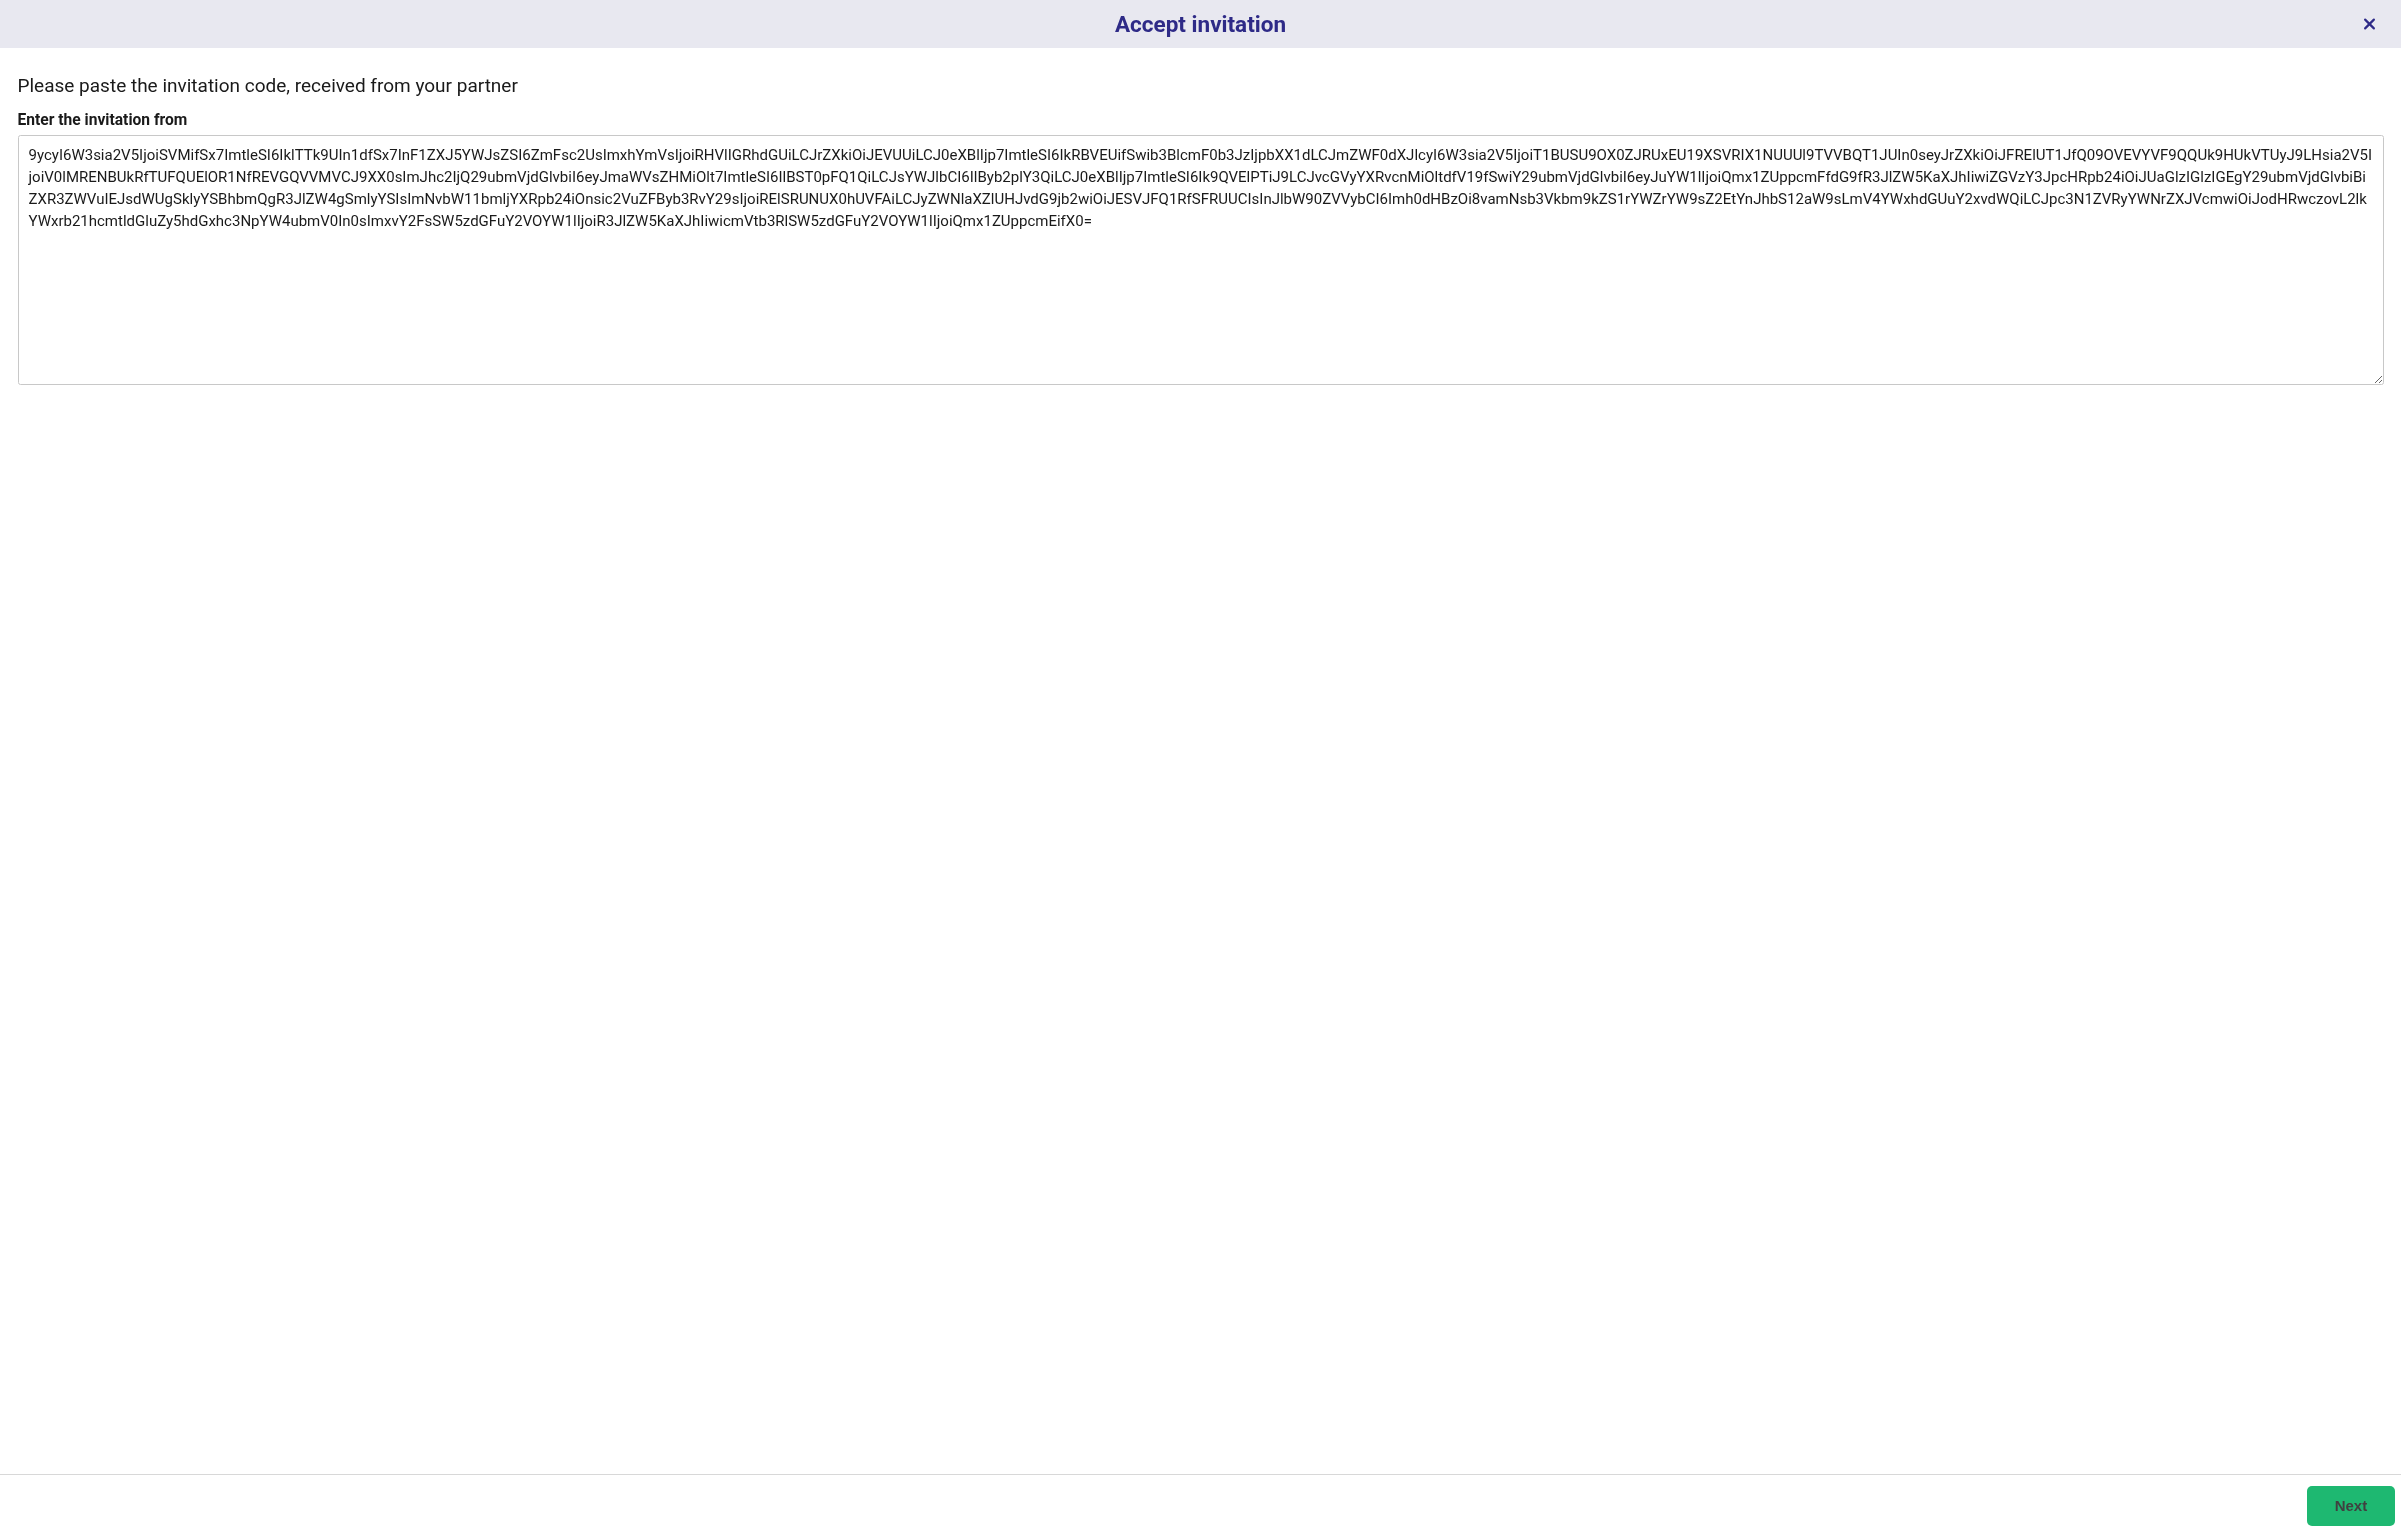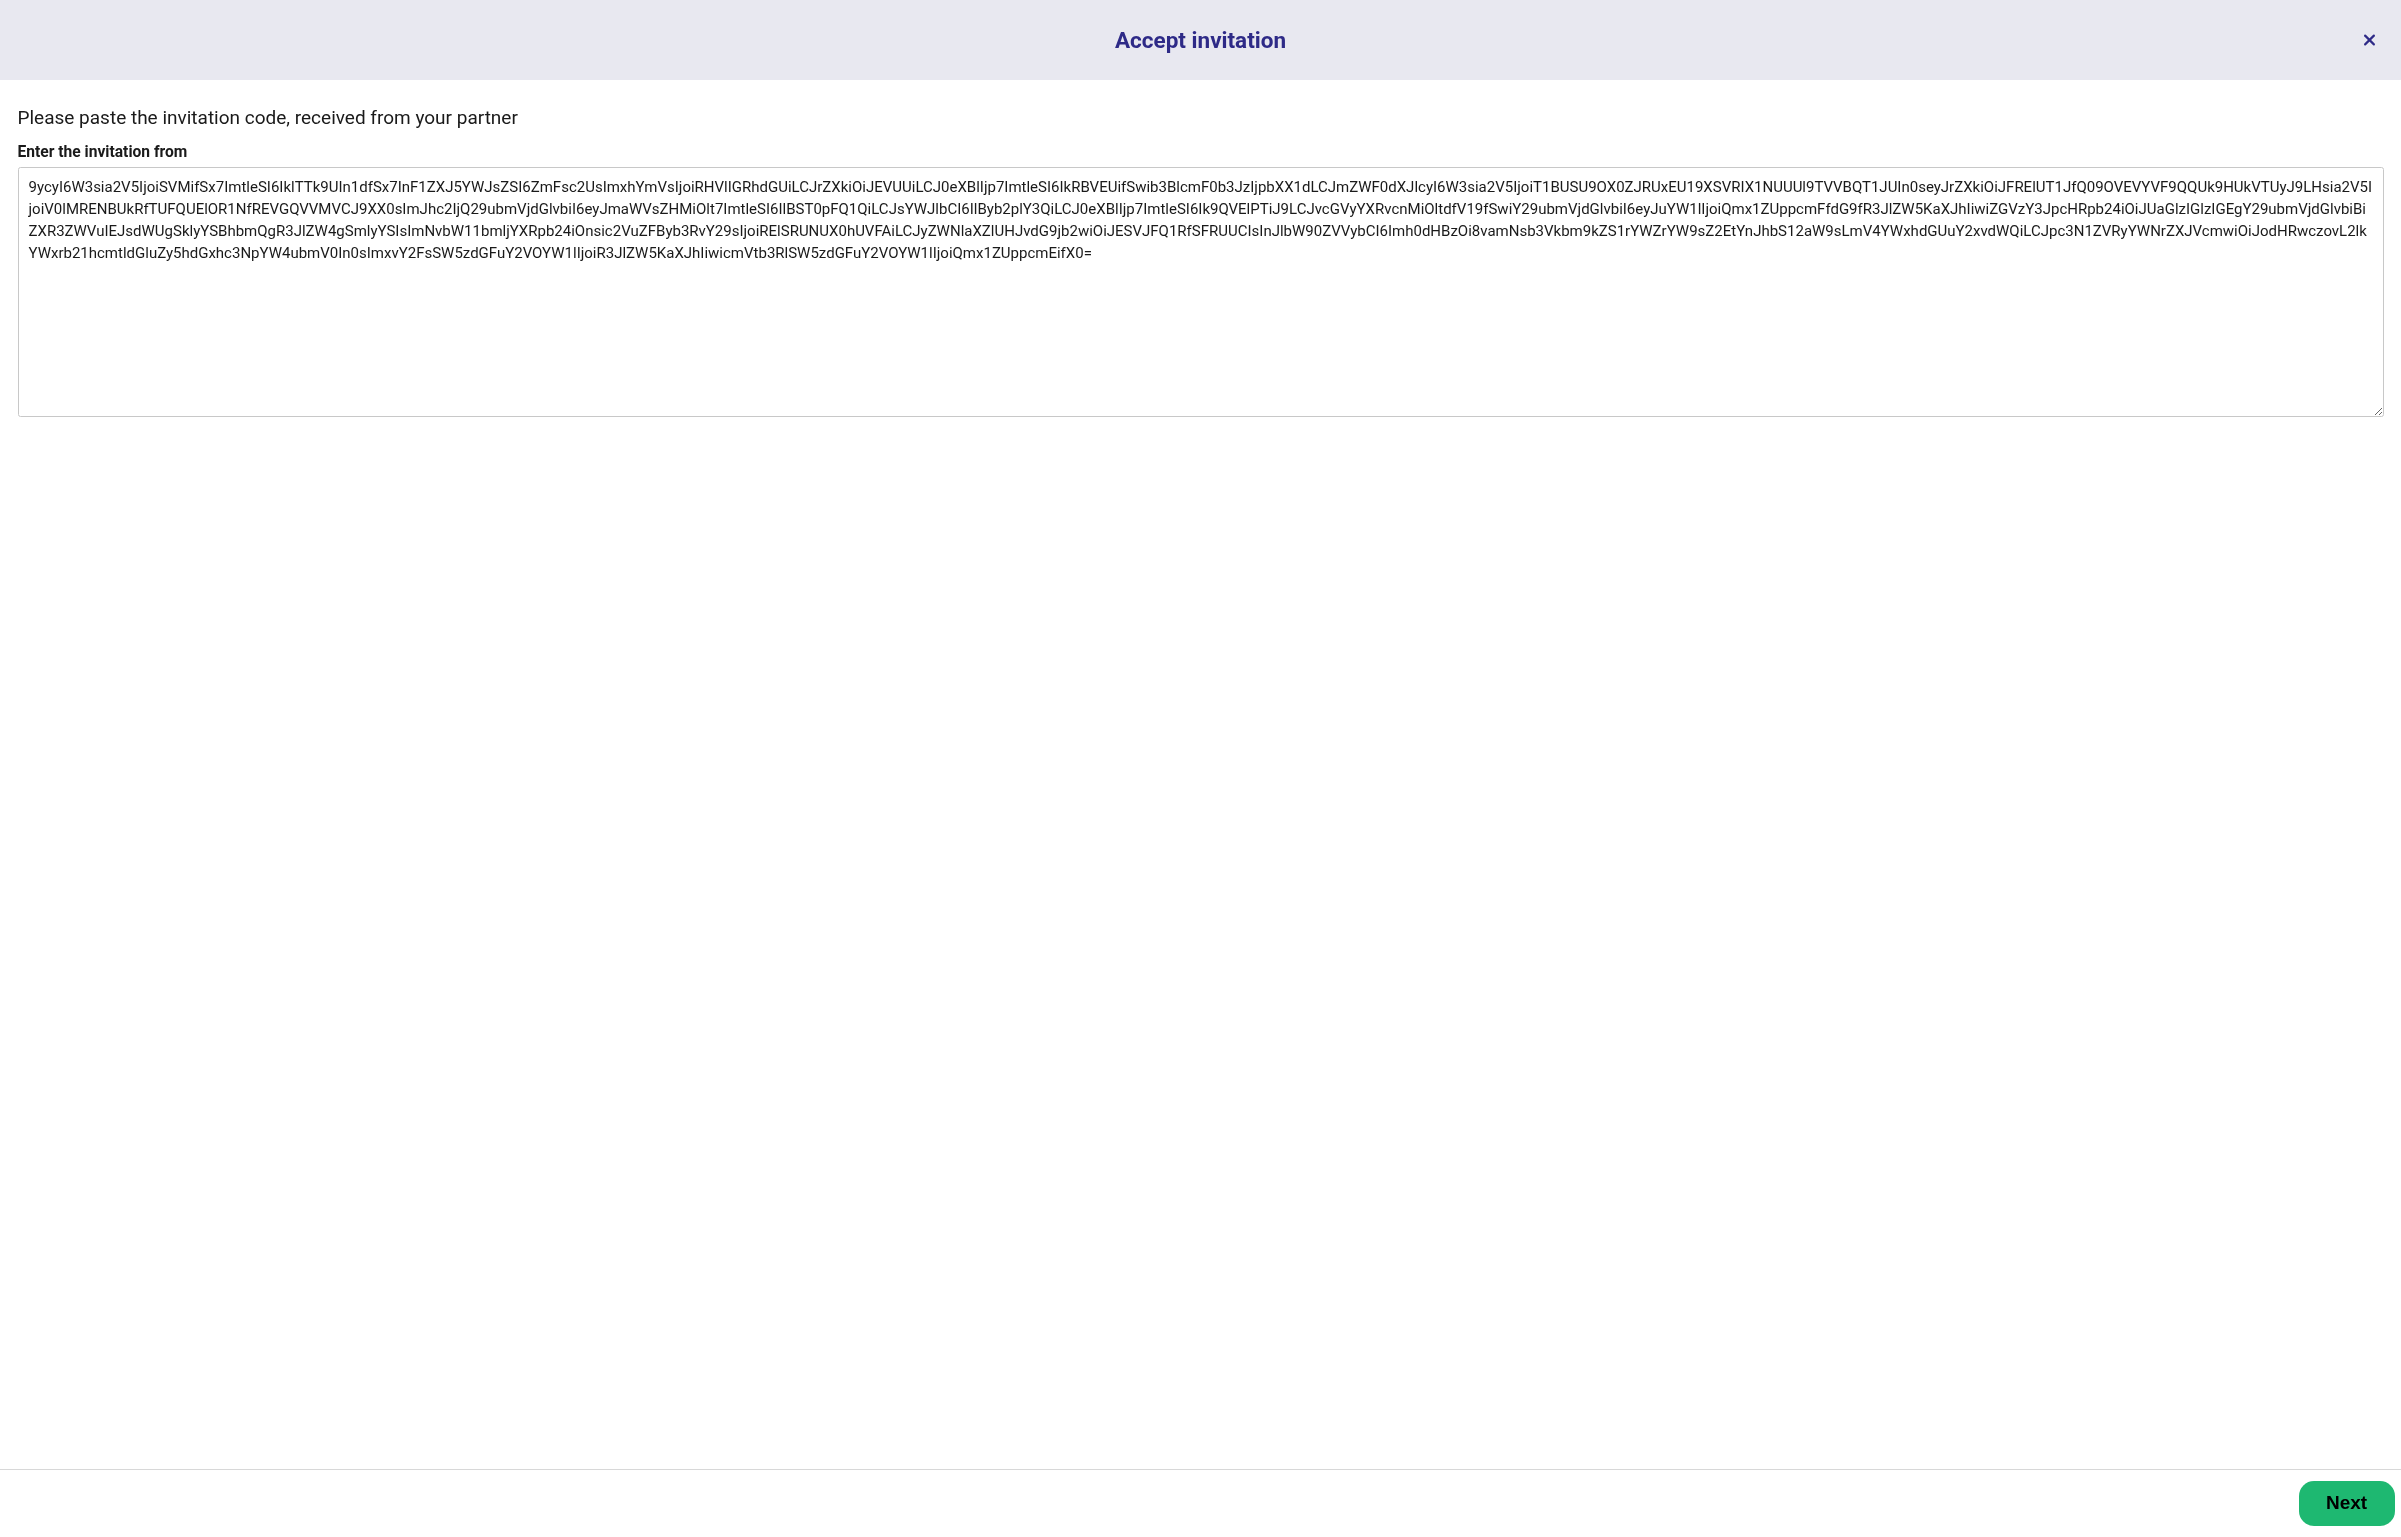--- a/index.html
+++ b/index.html
@@ -16,21 +16,21 @@
     }
     
     .modal {
       display: flex;
       flex-direction: column;
       min-height: 100vh;
     }
     
     .modal-header {
       background: #e8e8f0;
-      padding: 27px 19px;
+      padding: 11px 19px;
       position: relative;
       text-align: center;
       border-bottom: 0.6px solid #ffffff;
     }
     
     .modal-title {
       font-size: 22.5px;
       font-weight: 700;
       color: #2e2a87;
     }
@@ -110,25 +110,25 @@
     .modal-footer {
       border-top: 0.6px solid #d8d8d8;
       padding: 11.3px 6.3px 11.3px 17.5px;
       display: flex;
       justify-content: flex-end;
       background: #ffffff;
     }
     
     .next-button {
       background: #1eb871;
-      color: #000000;
+      color: #404040;
       border: none;
-      border-radius: 15px;
+      border-radius: 5px;
       padding: 11.3px 27.5px;
-      font-size: 19px;
+      font-size: 15px;
       font-weight: 700;
       cursor: pointer;
     }
   </style>
 </head>
 <body>
 
 <div class="modal">
 
   <div class="modal-header">

